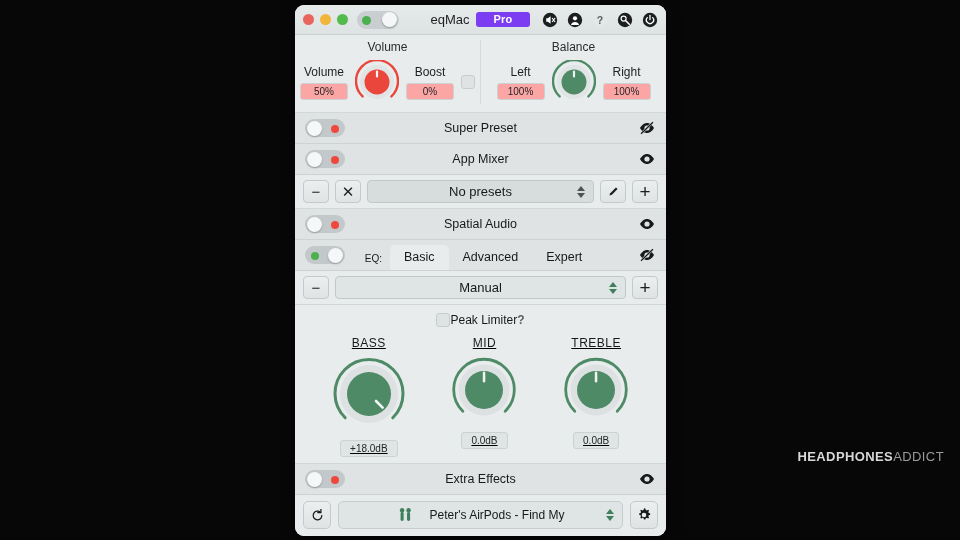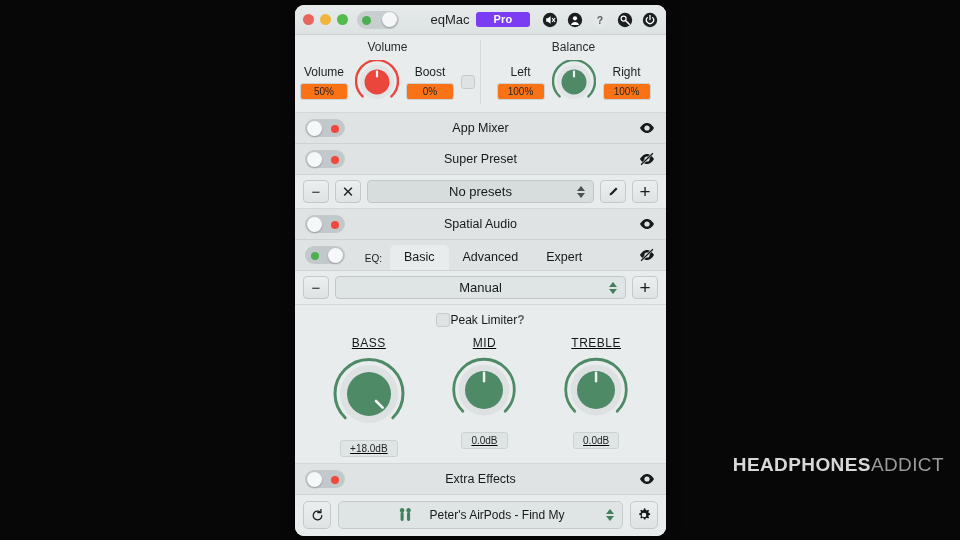--- a/index.html
+++ b/index.html
@@ -85,21 +85,21 @@
     border-bottom: 1px solid #d2d7d8;
     flex: 0 0 auto;
   }
   .vb-half { flex: 1; display: flex; flex-direction: column; align-items: center; }
   .vb-half.left { border-right: 1px solid #d6dadb; }
   .vb-head { font-size: 12px; color: #2b2e2f; margin-bottom: 6px; }
   .vb-row { display: flex; align-items: center; gap: 7px; }
   .vb-col { display: flex; flex-direction: column; align-items: center; gap: 4px; }
   .vb-label { font-size: 12px; color: #1d1f20; }
   .vb-field {
-    background: #f97316; border: 1px solid #ccd2d3; border-radius: 3px;
+    background: #fca5a5; border: 1px solid #ccd2d3; border-radius: 3px;
     font-size: 10px; color: #232627; padding: 2px 0; width: 48px; text-align: center;
   }
   .checkbox {
     width: 14px; height: 14px; border-radius: 3px;
     background: #dfe3e4; border: 1px solid #c6cccd;
   }
 
   
   .knob { position: relative; display: block; }
   .knob svg { display: block; }
@@ -219,22 +219,22 @@
   }
   .device-sel {
     flex: 1; height: 28px; border-radius: 5px;
     background: #dfe4e5; border: 1px solid #c6cccd;
     display: flex; align-items: center; justify-content: center;
     gap: 16px; position: relative; font-size: 12px; color: #17191a;
   }
 
   
   #watermark {
-    position: absolute; right: 16px; bottom: 8px;
-    font-size: 19px; letter-spacing: .4px; white-space: nowrap;
+    position: absolute; right: 16px; bottom: 20px;
+    font-size: 13px; letter-spacing: .4px; white-space: nowrap;
   }
   #watermark .wm-bold { color: #d8d8d8; font-weight: 700; }
   #watermark .wm-thin { color: #9a9a9a; font-weight: 300; }
 </style>
 </head>
 <body>
 
 <div id="stage">
 
   <div id="app-window">
@@ -340,41 +340,41 @@
           </div>
         </div>
       </div>
     </div>
 
     <div class="section-row">
       <span class="sw off">
         <span class="knobx"></span>
         <span class="dotx"></span>
       </span>
-      <span class="sr-title">App Mixer</span>
-      <span class="eye">
-        <svg viewBox="0 0 20 20" width="18" height="18">
-          <path d="M2.2 10 C4.6 5.8 8 4.4 10 4.4 C12 4.4 15.4 5.8 17.8 10 C15.4 14.2 12 15.6 10 15.6 C8 15.6 4.6 14.2 2.2 10 Z" fill="#17191a"></path>
-          <circle cx="10" cy="10" r="2.9" fill="#dfe3e4"></circle>
-        </svg>
-      </span>
-    </div>
-
-    <div class="section-row">
-      <span class="sw off">
-        <span class="knobx"></span>
-        <span class="dotx"></span>
-      </span>
       <span class="sr-title">Super Preset</span>
       <span class="eye">
         <svg viewBox="0 0 20 20" width="18" height="18">
           <path d="M2.2 10 C4.6 5.8 8 4.4 10 4.4 C12 4.4 15.4 5.8 17.8 10 C15.4 14.2 12 15.6 10 15.6 C8 15.6 4.6 14.2 2.2 10 Z" fill="#17191a"></path>
           <circle cx="10" cy="10" r="2.9" fill="#dfe3e4"></circle>
           <path d="M3.4 16.4 L16.6 3.6" stroke="#dfe3e4" stroke-width="2.6"></path>
           <path d="M3.4 16.4 L16.6 3.6" stroke="#17191a" stroke-width="1.4"></path>
+        </svg>
+      </span>
+    </div>
+
+    <div class="section-row">
+      <span class="sw off">
+        <span class="knobx"></span>
+        <span class="dotx"></span>
+      </span>
+      <span class="sr-title">App Mixer</span>
+      <span class="eye">
+        <svg viewBox="0 0 20 20" width="18" height="18">
+          <path d="M2.2 10 C4.6 5.8 8 4.4 10 4.4 C12 4.4 15.4 5.8 17.8 10 C15.4 14.2 12 15.6 10 15.6 C8 15.6 4.6 14.2 2.2 10 Z" fill="#17191a"></path>
+          <circle cx="10" cy="10" r="2.9" fill="#dfe3e4"></circle>
         </svg>
       </span>
     </div>
 
     <div class="ctrl-row">
       <span class="sq-btn">−</span>
       <span class="sq-btn">✕</span>
       <span class="select">
         <span>No presets</span>
         <span class="stepper">

